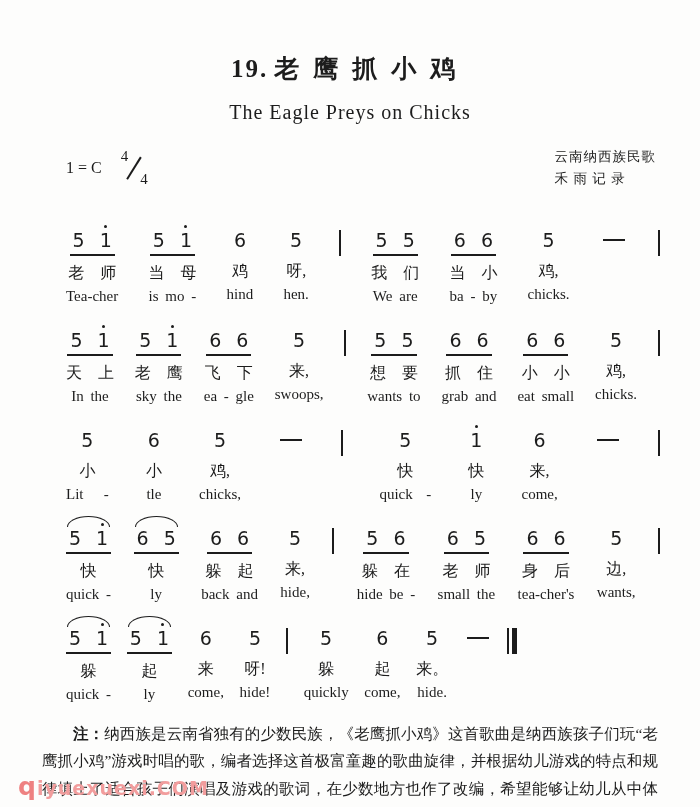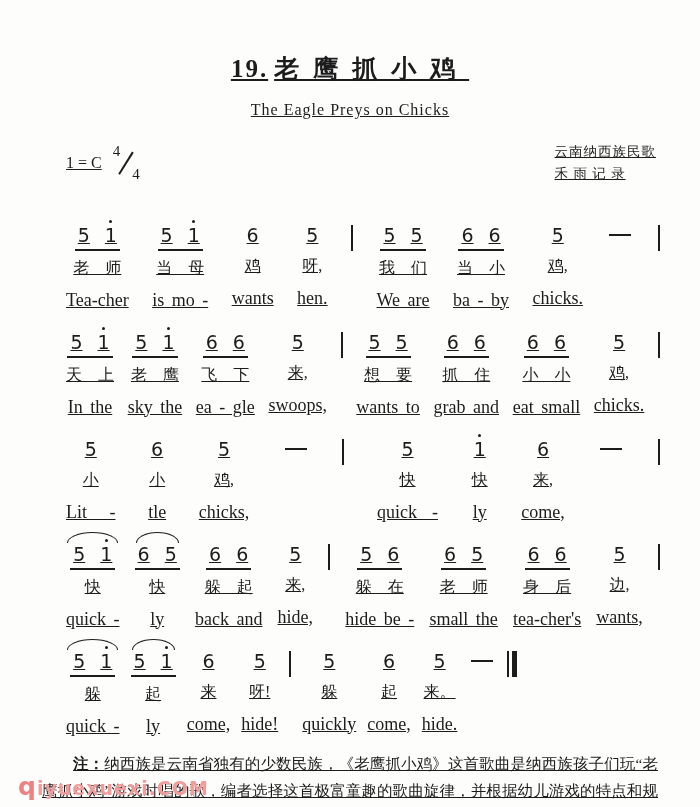--- a/index.html
+++ b/index.html
@@ -10,48 +10,47 @@
   }
   html,body{margin:0;padding:0;}
   body{background:#fff;}
   .page{
     position:relative;
     width:700px;height:807px;
     background:var(--paper);
     color:var(--ink);
     font-family:"Liberation Serif", serif;
     overflow:hidden;
-    text-decoration:underline;
   }
   
   .title{
     padding-top:52px;
     text-align:center;
     font-size:25px;
     font-weight:600;
     letter-spacing:2px;
   }
   .title .zh-part{letter-spacing:14px;margin-left:6px;}
   .subtitle{
     text-align:center;
-    font-size:16px;
+    font-size:20px;
     margin-top:16px;
     letter-spacing:1px;
   }
   .meta-row{
     display:flex;
     justify-content:space-between;
     align-items:center;
     margin:22px 44px 0 66px;
   }
   .keysig{
     font-size:16px;
     display:flex;
     align-items:center;
-    gap:10px;
+    gap:18px;
     text-align:right;
   }
   .timesig{
     position:relative;
     width:30px;height:34px;
     display:inline-block;
   }
   .timesig .ts-top{position:absolute;top:-3px;left:1px;font-size:15px;}
   .timesig .ts-bot{position:absolute;bottom:-3px;right:2px;font-size:15px;}
   .timesig .ts-slash{
@@ -124,22 +123,22 @@
   .barline .thin{width:2px;height:100%;background:var(--ink);}
   .barline .thick{width:5px;height:100%;background:var(--ink);}
   .lyric-zh{
     font-size:16px;
     margin-top:7px;
     height:21px;
     white-space:pre;
     word-spacing:12px;
   }
   .lyric-en{
-    font-size:18px;
-    margin-top:11px;
+    font-size:15px;
+    margin-top:4px;
     height:18px;
     white-space:pre;
     word-spacing:3px;
   }
   
   .footnote{
     margin:16px 42px 0 42px;
     font-size:15.5px;
     line-height:1.8;
     text-align:justify;
@@ -206,21 +205,21 @@
           </div>
           <div class="lyric-zh">当 母</div>
           <div class="lyric-en">is mo -</div>
         </div>
         <div class="group">
           <div class="slur-area"></div>
           <div class="notes-row">
             <span class="note">6</span>
           </div>
           <div class="lyric-zh">鸡</div>
-          <div class="lyric-en">wants</div>
+          <div class="lyric-en">hind</div>
         </div>
         <div class="group">
           <div class="slur-area"></div>
           <div class="notes-row">
             <span class="note">5</span>
           </div>
           <div class="lyric-zh">呀,</div>
           <div class="lyric-en">hen.</div>
         </div>
         <div class="barline">

